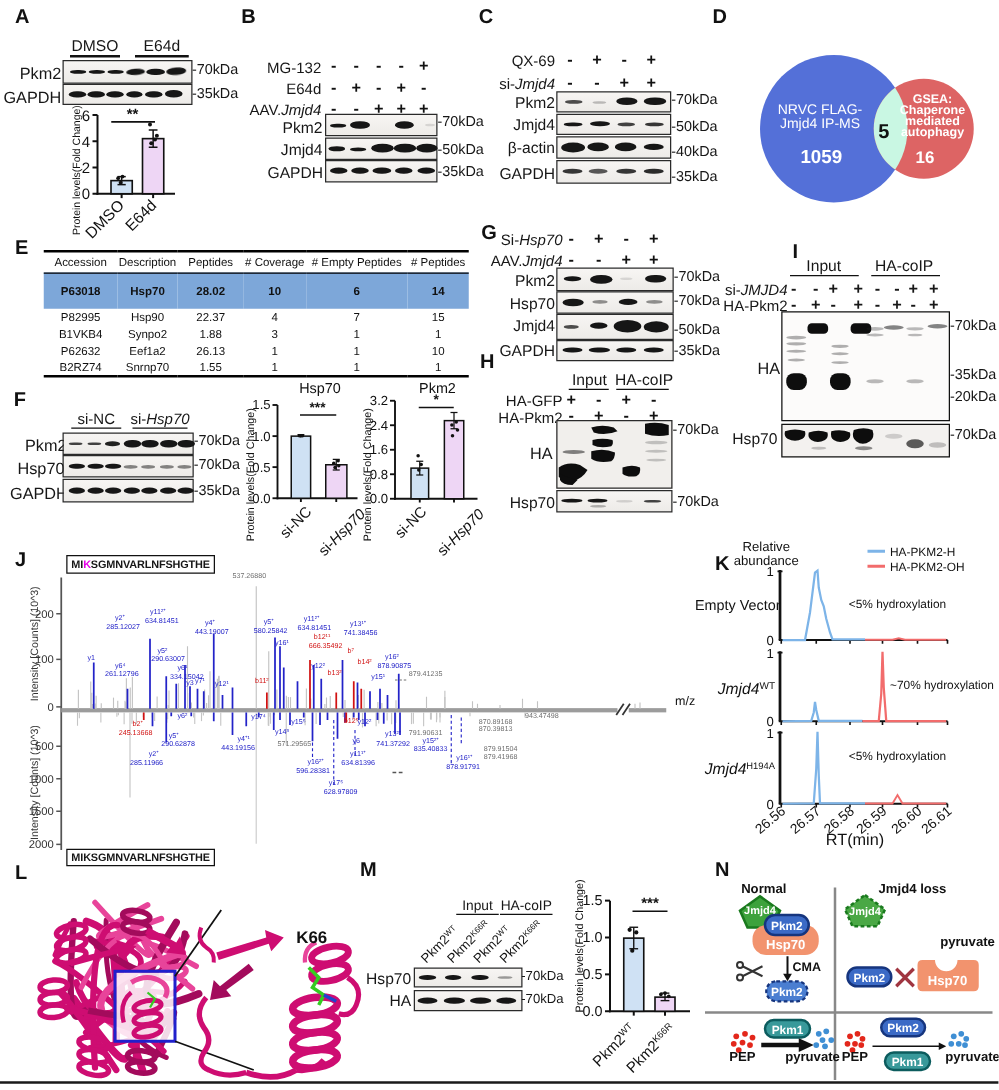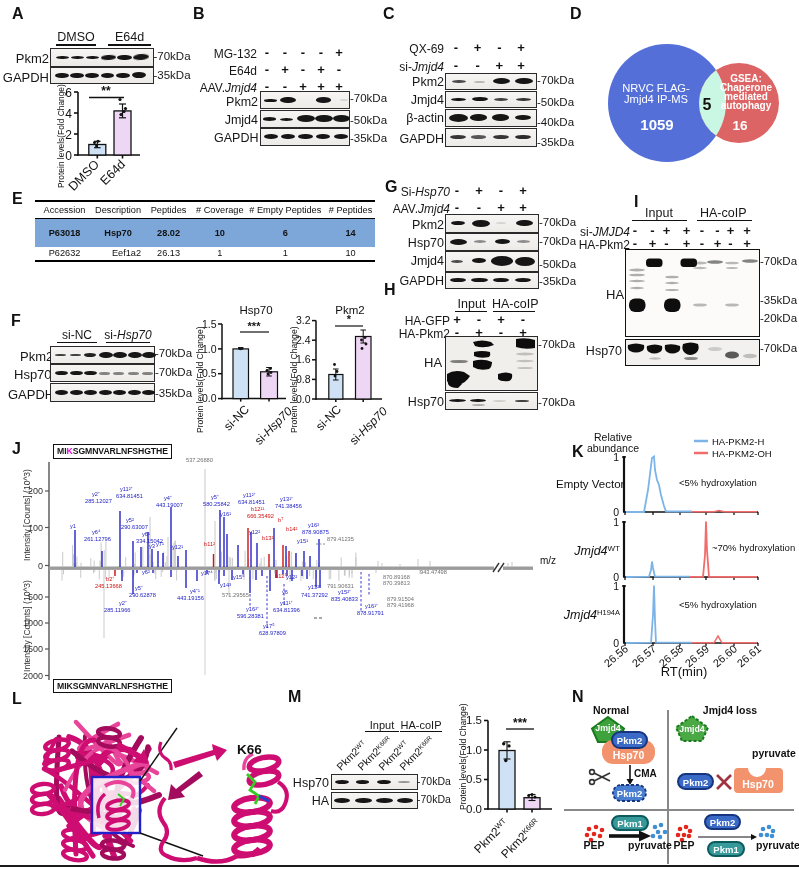--- a/index.html
+++ b/index.html
@@ -219,26 +219,50 @@
           </tr>
           <tr style="height:29px;background:#7da7d9;font-weight:bold">
             <td style="text-align:center">P63018</td>
             <td style="text-align:center">Hsp70</td>
             <td style="text-align:center">28.02</td>
             <td style="text-align:center">10</td>
             <td style="text-align:center">6</td>
             <td style="text-align:center">14</td>
           </tr>
           <tr style="height:13.6px">
+            <td style="text-align:center">P82995</td>
+            <td style="text-align:center">Hsp90</td>
+            <td style="text-align:center">22.37</td>
+            <td style="text-align:center">4</td>
+            <td style="text-align:center">7</td>
+            <td style="text-align:center">15</td>
+          </tr>
+          <tr style="height:13.6px">
+            <td style="text-align:center">B1VKB4</td>
+            <td style="text-align:center">Synpo2</td>
+            <td style="text-align:center">1.88</td>
+            <td style="text-align:center">3</td>
+            <td style="text-align:center">1</td>
+            <td style="text-align:center">1</td>
+          </tr>
+          <tr style="height:13.6px">
             <td style="text-align:center">P62632</td>
-            <td style="text-align:right">Eef1a2</td>
+            <td style="text-align:center">Eef1a2</td>
             <td style="text-align:center">26.13</td>
             <td style="text-align:center">1</td>
             <td style="text-align:center">1</td>
             <td style="text-align:center">10</td>
+          </tr>
+          <tr style="height:13.6px">
+            <td style="text-align:center">B2RZ74</td>
+            <td style="text-align:center">Snrnp70</td>
+            <td style="text-align:center">1.55</td>
+            <td style="text-align:center">1</td>
+            <td style="text-align:center">1</td>
+            <td style="text-align:center">1</td>
           </tr>
         </tbody>
       </table>
     </div>
 <div class="pl" style="left:11px;top:312px">F</div>
 <div class="txt" style="left:62px;top:328px;font-size:12px;width:30px;text-align:center">si-NC</div>
 <div class="txt" style="left:104px;top:328px;font-size:12px;width:48px;text-align:center">si-<i>Hsp70</i></div>
 <div class="ul" style="left:57px;top:341.5px;width:40px"></div>
 <div class="ul" style="left:106px;top:341.5px;width:44px"></div>
 <div class="txt" style="left:20px;top:349px;font-size:13px;width:29px;text-align:right">Pkm2</div>

